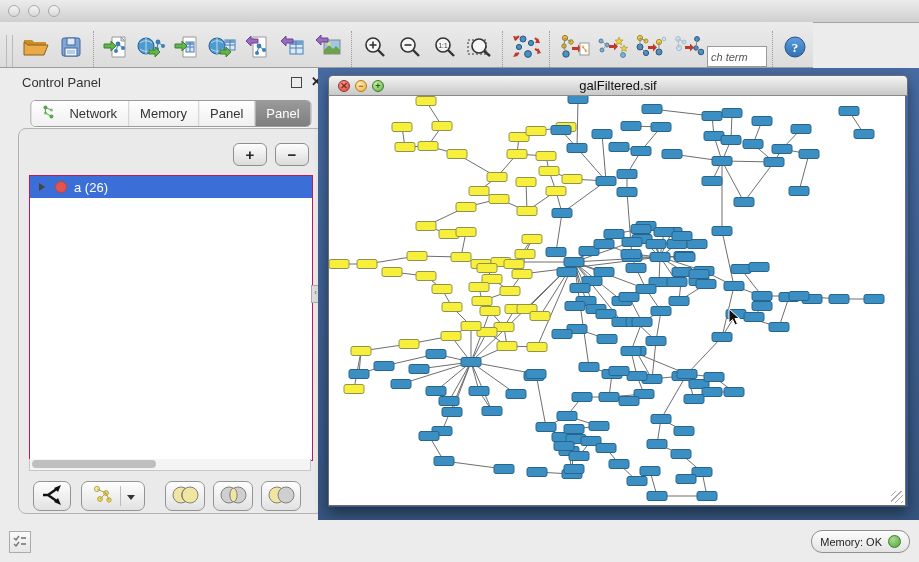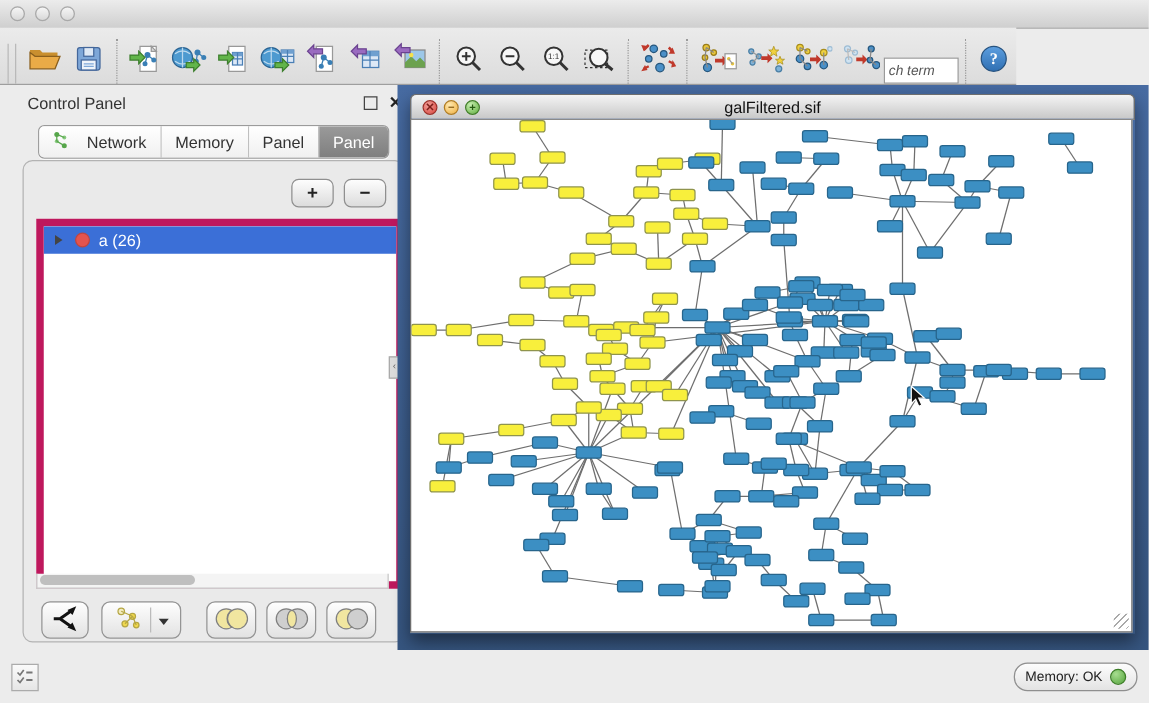--- a/index.html
+++ b/index.html
@@ -37,21 +37,21 @@
     border-right:1px solid #bdbdbd;display:flex;align-items:center;gap:15px;white-space:nowrap;}
   .tab:last-child{border-right:none;}
   .tab.active{background:linear-gradient(#9a9a9a,#7f7f7f);color:#fff;}
   .cp-body{position:absolute;left:6px;top:60px;width:304px;height:384px;
     border:1px solid #b3b3b3;border-radius:8px;background:#eaeaea;}
   .pmrow{position:absolute;right:14px;top:14px;display:flex;gap:8px;}
   .pmbtn{width:34px;height:23px;border:1px solid #8f8f8f;border-radius:6px;
     background:linear-gradient(#fdfdfd,#dcdcdc);font-size:15px;font-weight:bold;color:#222;
     line-height:20px;text-align:center;padding:0;}
   .setlist{position:absolute;left:10px;top:46px;width:282px;height:284px;
-    background:#fff;border:6px solid #be185d;overflow:hidden;}
+    background:#fff;border:1px solid #be185d;overflow:hidden;}
   .setrow{height:22px;display:flex;align-items:center;font-size:13px;color:#222;}
   .setrow.selected{background:#3b6fd7;color:#fff;}
   .tri{width:0;height:0;border-left:6px solid #555;border-top:4px solid transparent;
     border-bottom:4px solid transparent;margin:0 10px 0 9px;}
   .setrow.selected .tri{border-left-color:#444;}
   .reddot{width:12px;height:12px;border-radius:50%;background:#e4544e;
     border:1px solid #c04540;box-sizing:border-box;margin-right:7px;}
   .hscroll{position:absolute;left:10px;top:330px;width:282px;height:12px;
     background:#f4f4f4;border:1px solid #c7c7c7;border-top:none;box-sizing:border-box;}
   .hthumb{position:absolute;left:2px;top:1px;width:124px;height:8px;border-radius:4px;background:#bfbfbf;}

